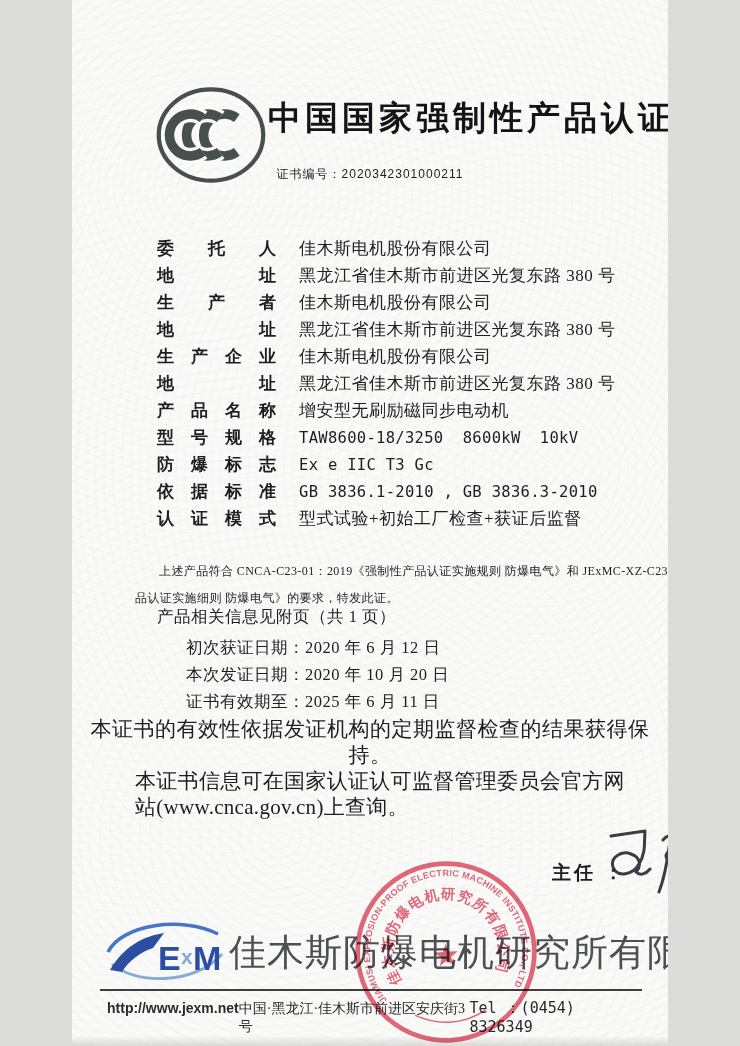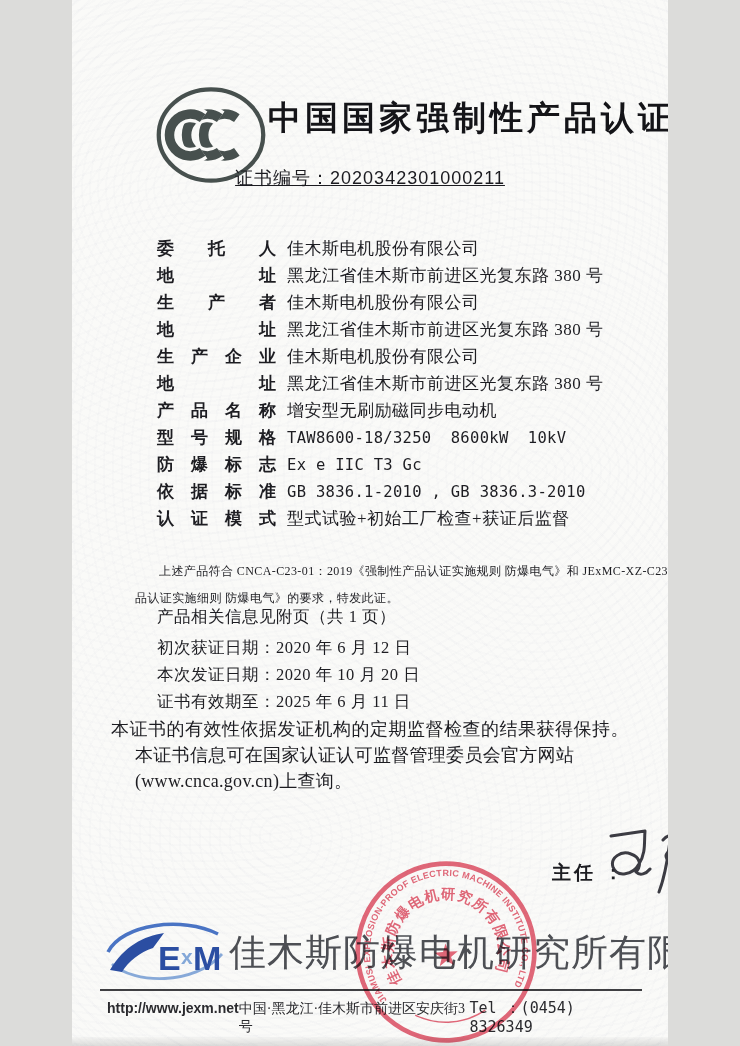--- a/index.html
+++ b/index.html
@@ -12,36 +12,36 @@
       #fafaf8;
     font-family:"Liberation Serif", serif;color:#1d1d22;
   }
   .paper::after{content:"";position:absolute;left:0;right:0;bottom:0;height:9px;
     background:linear-gradient(rgba(0,0,0,0.02), rgba(0,0,0,0.12));}
   .ccc-logo{position:absolute;left:82px;top:84px;width:114px;height:102px;}
   .title{position:absolute;left:196px;top:96px;width:476px;text-align:center;
     font-family:"Liberation Sans", sans-serif;font-size:33px;font-weight:700;
     letter-spacing:4px;color:#141418;white-space:nowrap;}
   .cert-no{position:absolute;left:0;right:0;top:166px;text-align:center;
-    font-size:18px;color:#1b1b20;letter-spacing:1px;
-    font-family:"Liberation Sans", sans-serif;text-decoration:underline;}
+    font-size:12px;color:#1b1b20;letter-spacing:1px;
+    font-family:"Liberation Sans", sans-serif;}
   .fields{position:absolute;left:85px;top:240px;width:620px;}
   .frow{display:flex;align-items:flex-start;margin-bottom:9px;font-size:17px;line-height:18px;}
   .frow.gap-top{margin-top:8px;}
-  .flabel{flex:0 0 120px;margin-right:10px;font-weight:600;
+  .flabel{flex:0 0 120px;margin-right:22px;font-weight:600;
     text-align:justify;text-align-last:justify;letter-spacing:1px;font-family:Liberation Serif, serif;}
   .fvalue{flex:1;letter-spacing:0.5px;}
   .fvalue.latin{font-family:"DejaVu Sans Mono", monospace;font-size:15.5px;
     letter-spacing:0.3px;white-space:pre-wrap;}
   .statement{position:absolute;left:63px;top:546px;width:630px;
     font-size:12px;line-height:27px;text-indent:2em;letter-spacing:0.4px;}
   .attachment{position:absolute;left:85px;top:606px;font-size:16.5px;letter-spacing:0.5px;}
   .dates{position:absolute;left:85px;top:634px;font-size:16.5px;}
-  .drow{line-height:27px;letter-spacing:0.5px;}
-  .notice{position:absolute;left:0;right:0;top:716px;font-size:18px;line-height:26px;}
+  .drow{line-height:27px;letter-spacing:0.5px;margin-left:29px;}
+  .notice{position:absolute;left:0;right:0;top:716px;font-size:21px;line-height:26px;}
   .notice .n1{text-align:center;letter-spacing:0.5px;}
   .notice .n2{margin-left:63px;margin-right:40px;letter-spacing:0.3px;}
   .director{position:absolute;left:480px;top:860px;font-size:19px;letter-spacing:3px;
     font-weight:600;z-index:6;}
   .sign-svg{position:absolute;left:533px;top:812px;width:185px;height:105px;z-index:7;}
   .seal{position:absolute;left:279px;top:857px;width:190px;height:190px;z-index:5;
     opacity:0.82;mix-blend-mode:multiply;transform:rotate(-4deg);}
   .jexm-logo{position:absolute;left:30px;top:916px;width:128px;height:70px;}
   .company-name{position:absolute;left:157px;top:928px;font-family:"Liberation Sans", sans-serif;
     font-size:37px;font-weight:500;color:#4d4f54;letter-spacing:1px;white-space:nowrap;}

